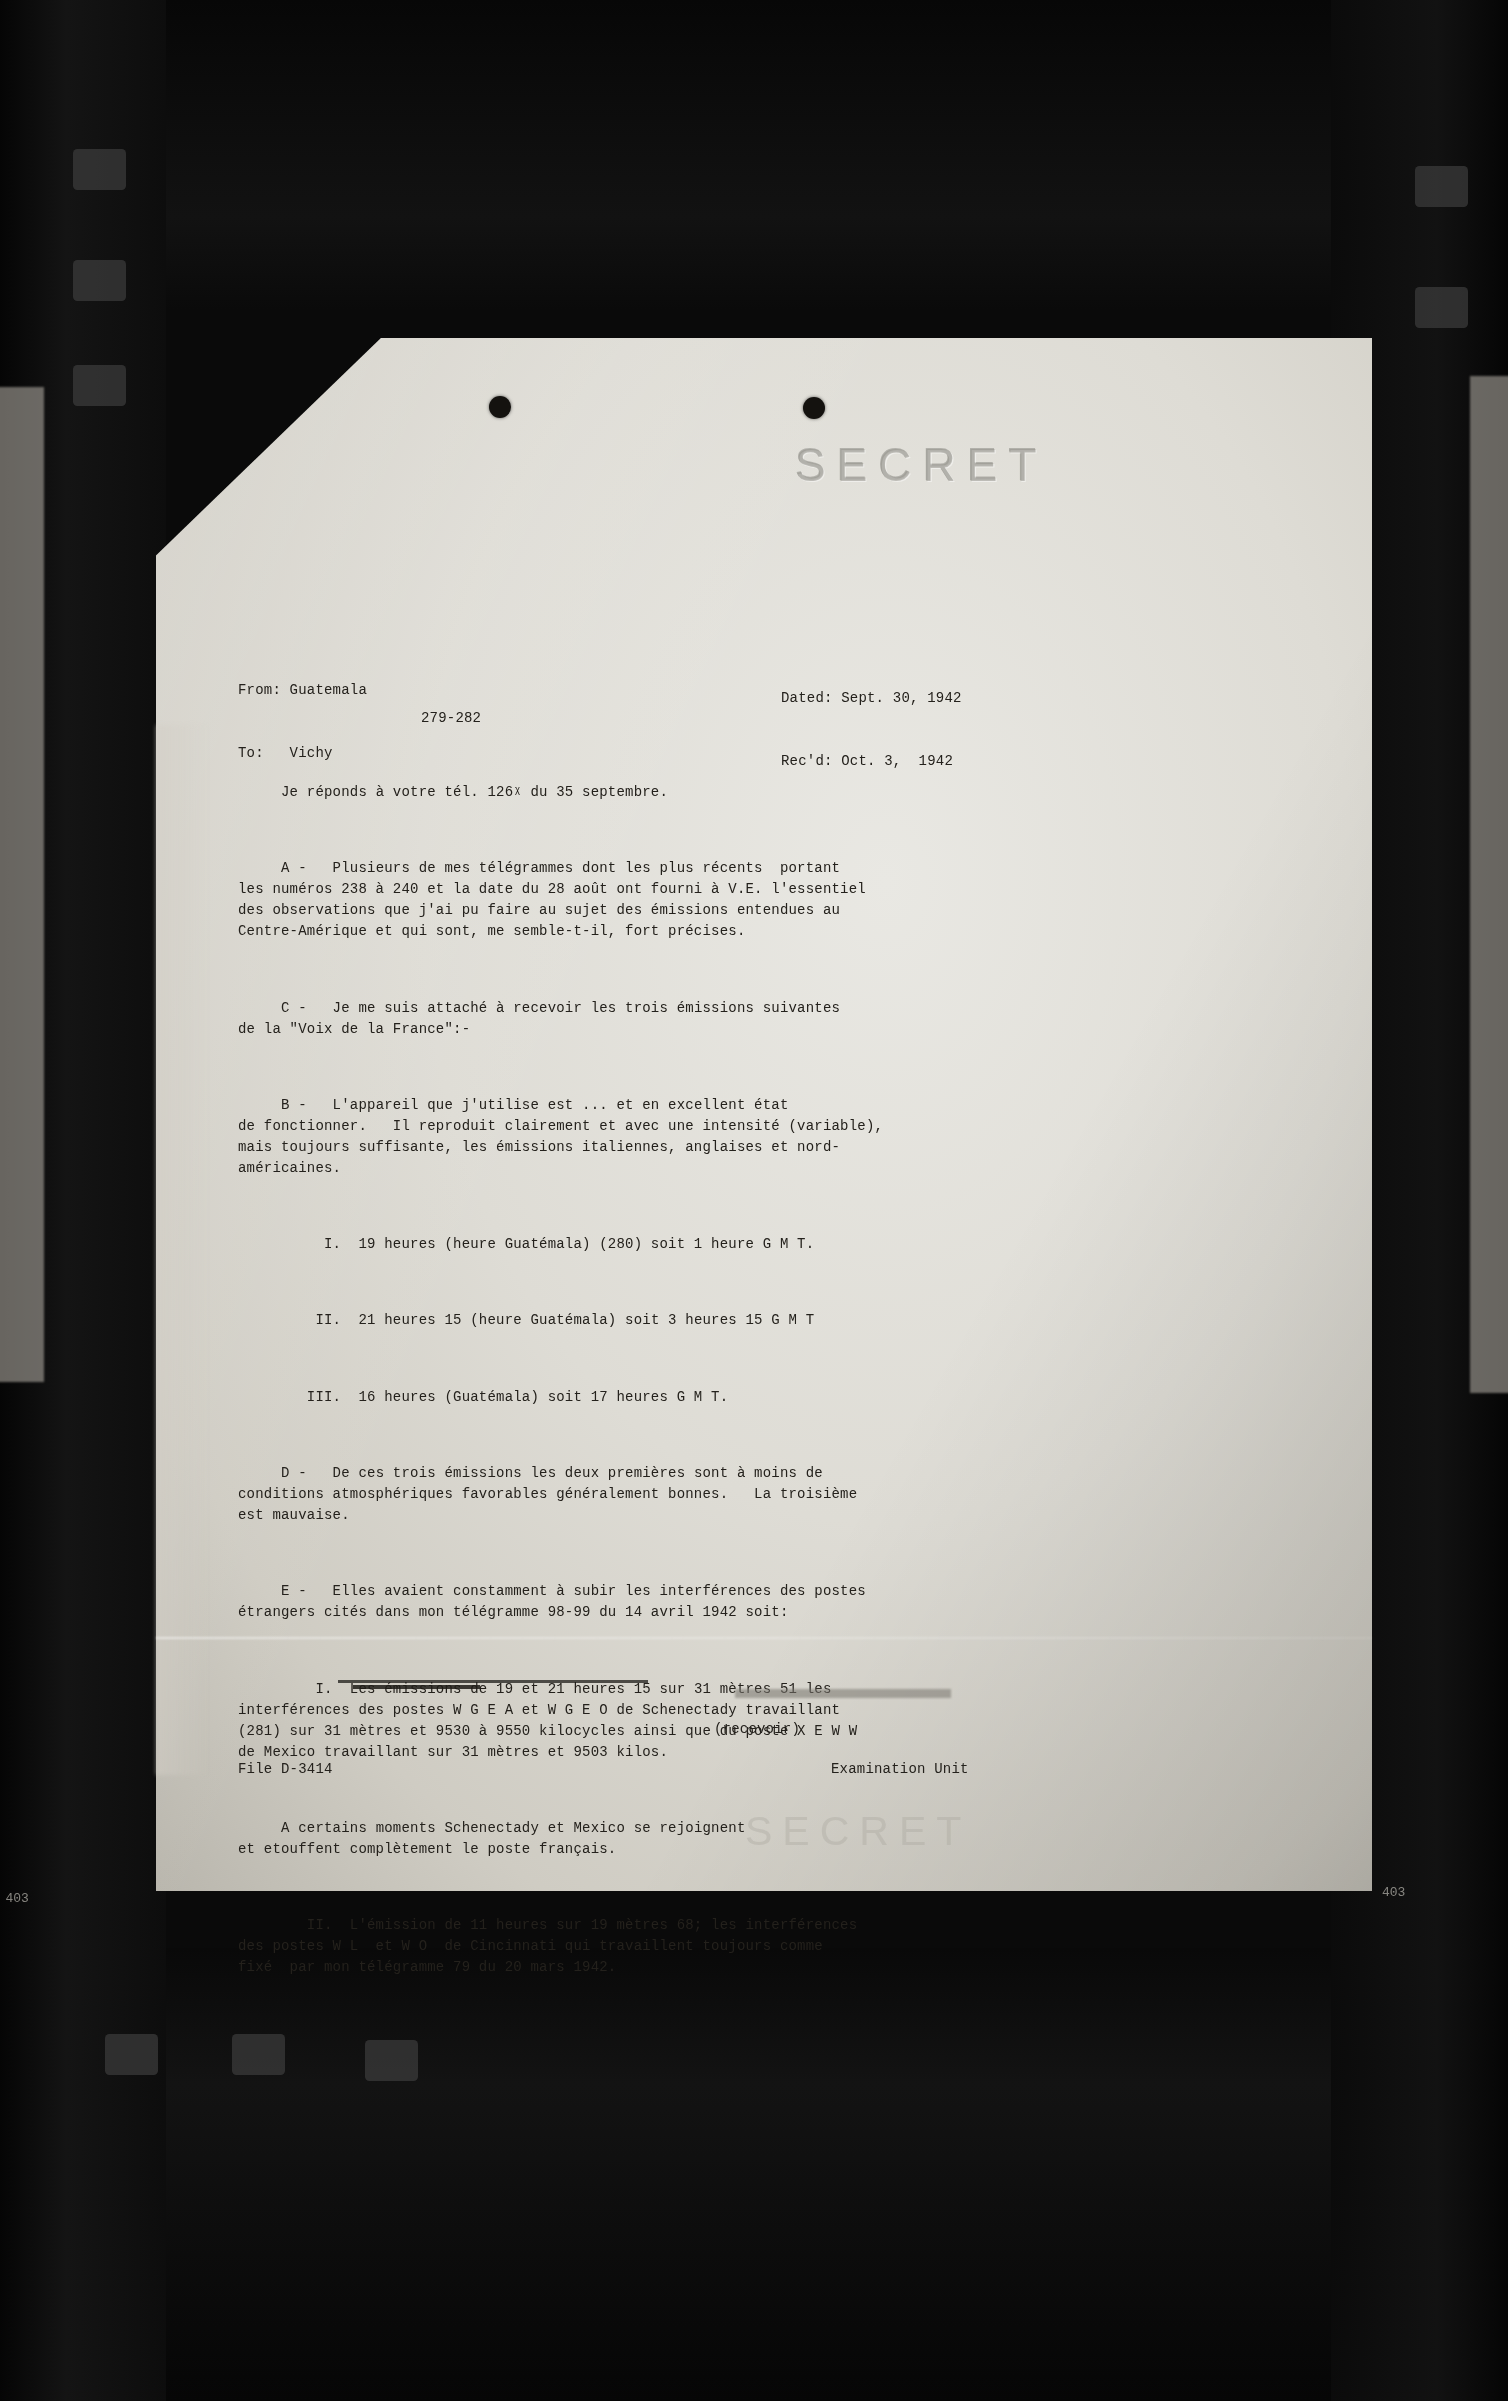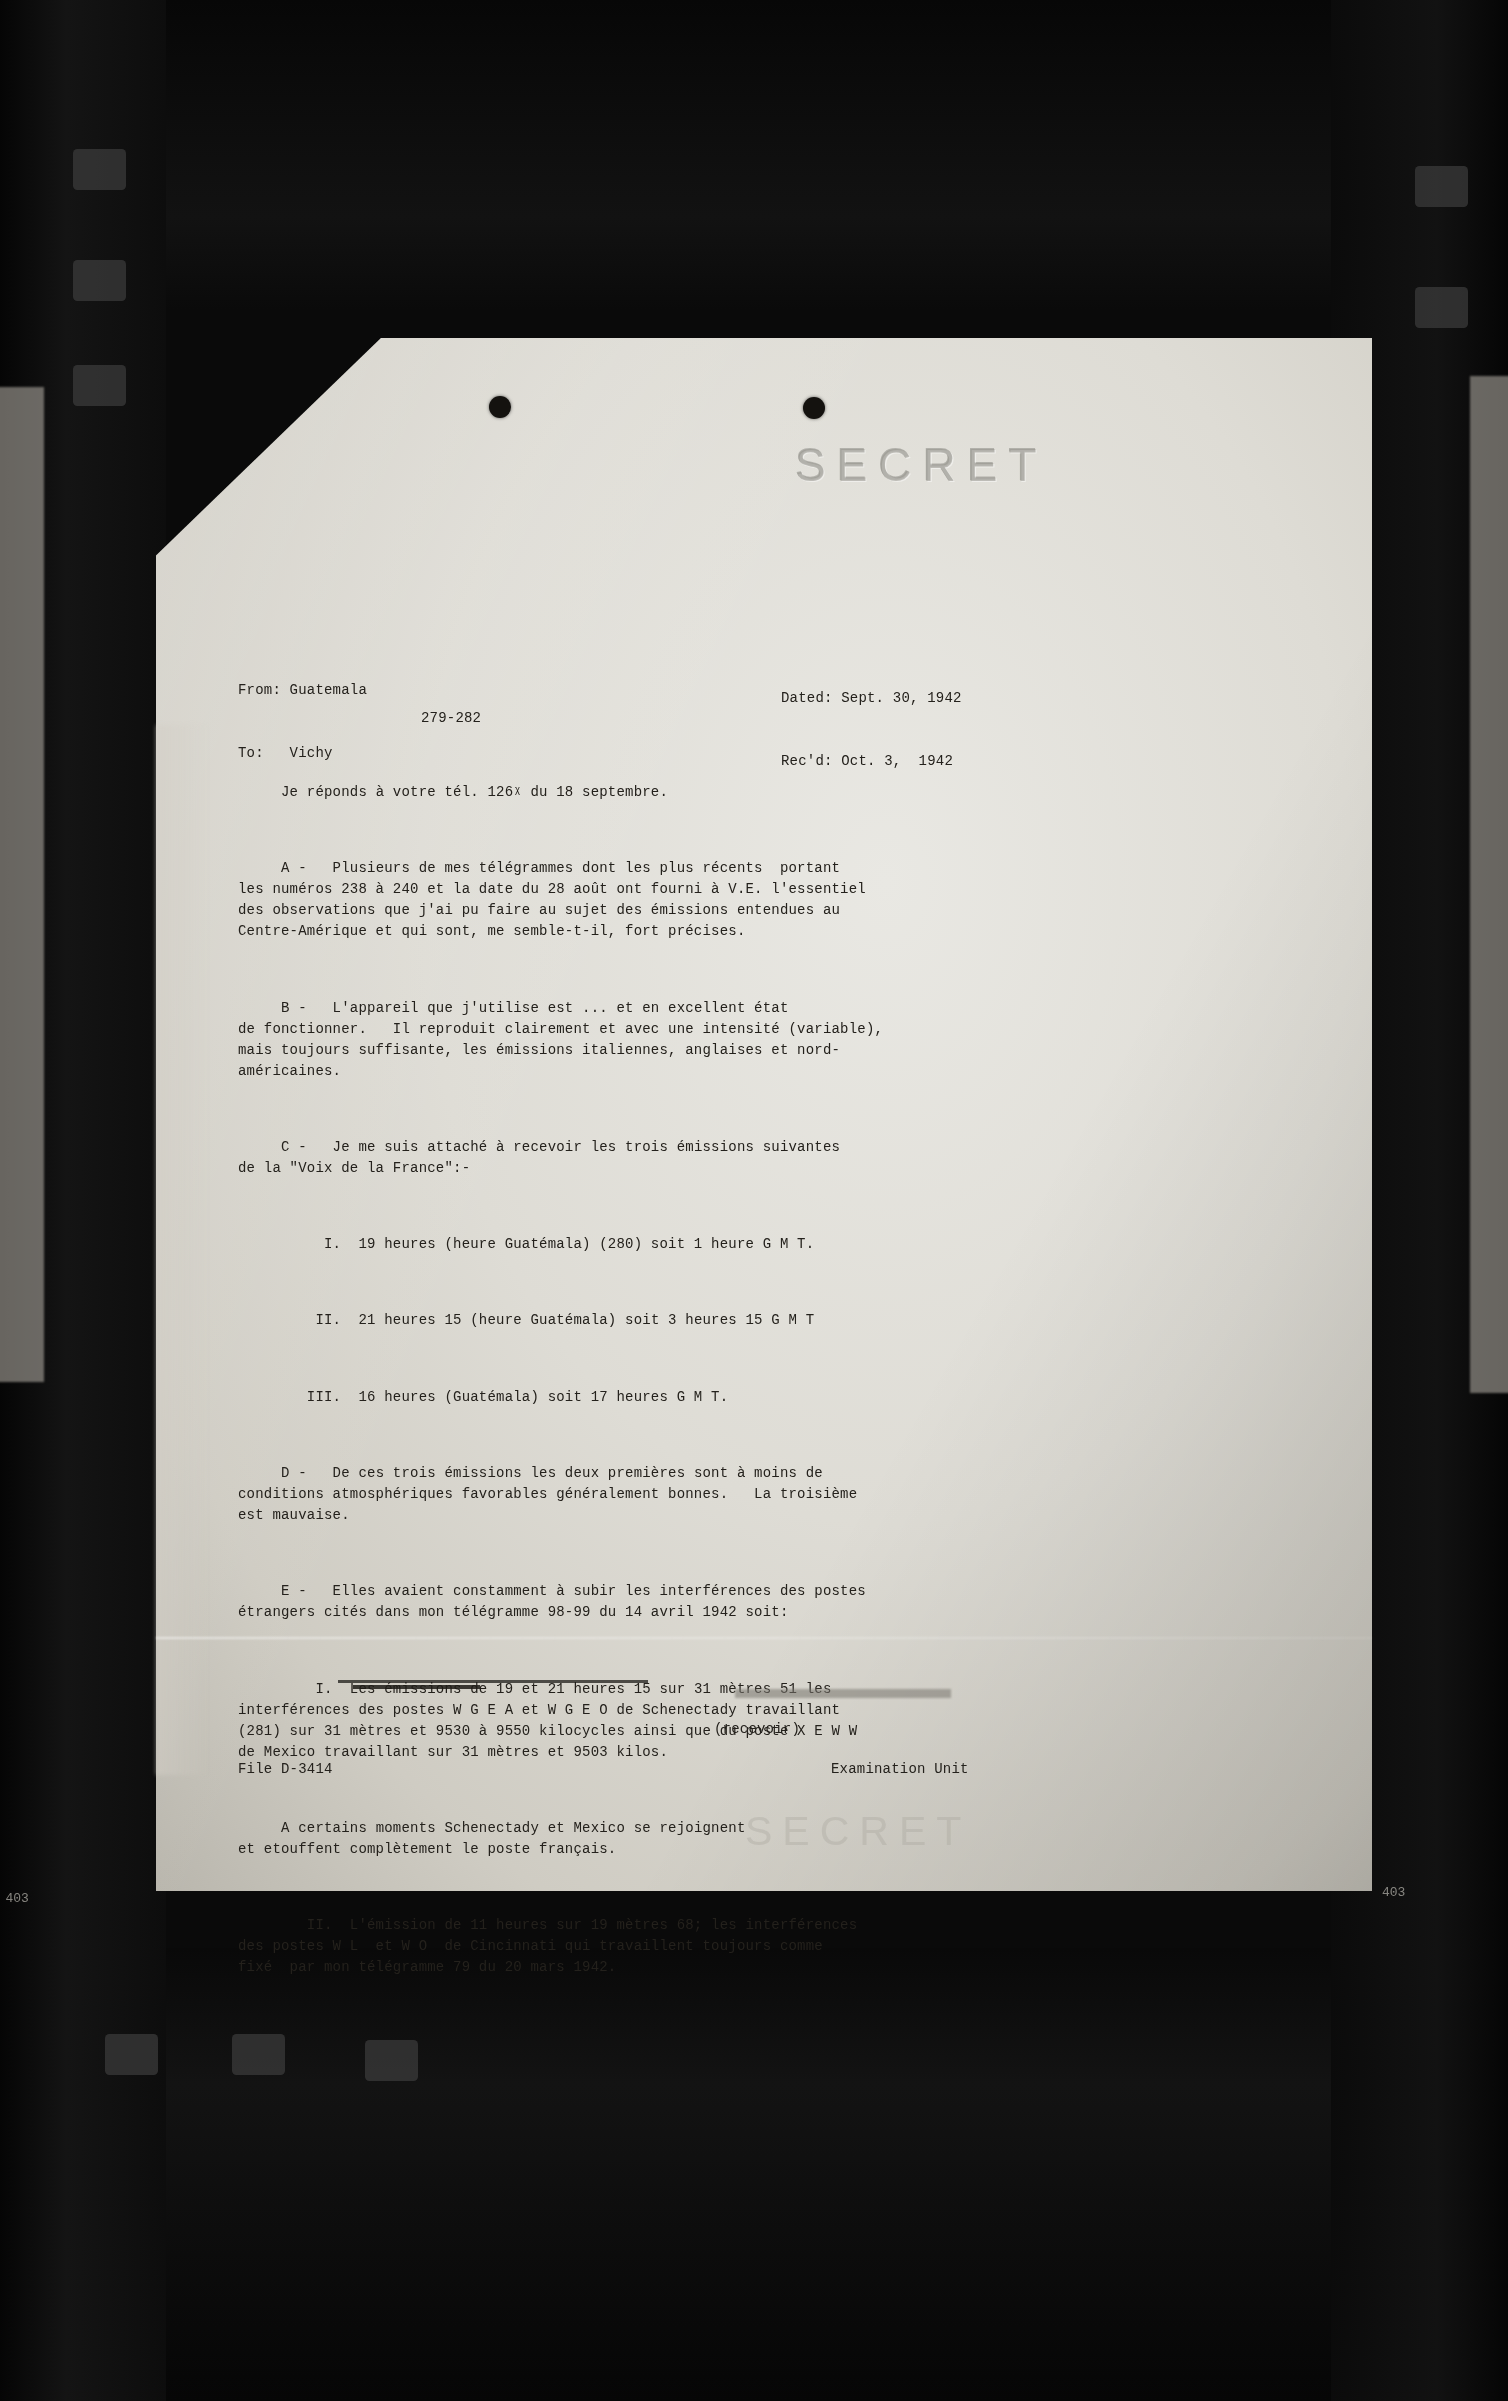--- a/index.html
+++ b/index.html
@@ -263,31 +263,31 @@
     <div>To:   Vichy</div>
   </div>
   <div class="typed header-right">
     <div>Dated: Sept. 30, 1942</div>
     <div>Rec'd: Oct. 3,  1942</div>
   </div>
 
   <div class="typed ref-num">279-282</div>
 
   <div class="typed body-text">
-    <p>     Je réponds à votre tél. 126ᵡ du 18 septembre.</p>
+    <p>     Je réponds à votre tél. 126ᵡ du 35 septembre.</p>
     <p>     A -   Plusieurs de mes télégrammes dont les plus récents  portant
 les numéros 238 à 240 et la date du 28 août ont fourni à V.E. l'essentiel
 des observations que j'ai pu faire au sujet des émissions entendues au
 Centre-Amérique et qui sont, me semble-t-il, fort précises.</p>
+    <p>     C -   Je me suis attaché à recevoir les trois émissions suivantes
+de la "Voix de la France":-</p>
     <p>     B -   L'appareil que j'utilise est ... et en excellent état
 de fonctionner.   Il reproduit clairement et avec une intensité (variable),
 mais toujours suffisante, les émissions italiennes, anglaises et nord-
 américaines.</p>
-    <p>     C -   Je me suis attaché à recevoir les trois émissions suivantes
-de la "Voix de la France":-</p>
     <p>          I.  19 heures (heure Guatémala) (280) soit 1 heure G M T.</p>
     <p>         II.  21 heures 15 (heure Guatémala) soit 3 heures 15 G M T</p>
     <p>        III.  16 heures (Guatémala) soit 17 heures G M T.</p>
     <p>     D -   De ces trois émissions les deux premières sont à moins de
 conditions atmosphériques favorables généralement bonnes.   La troisième
 est mauvaise.</p>
     <p>     E -   Elles avaient constamment à subir les interférences des postes
 étrangers cités dans mon télégramme 98-99 du 14 avril 1942 soit:</p>
     <p>         I.  Les émissions de 19 et 21 heures 15 sur 31 mètres 51 les
 interférences des postes W G E A et W G E O de Schenectady travaillant

